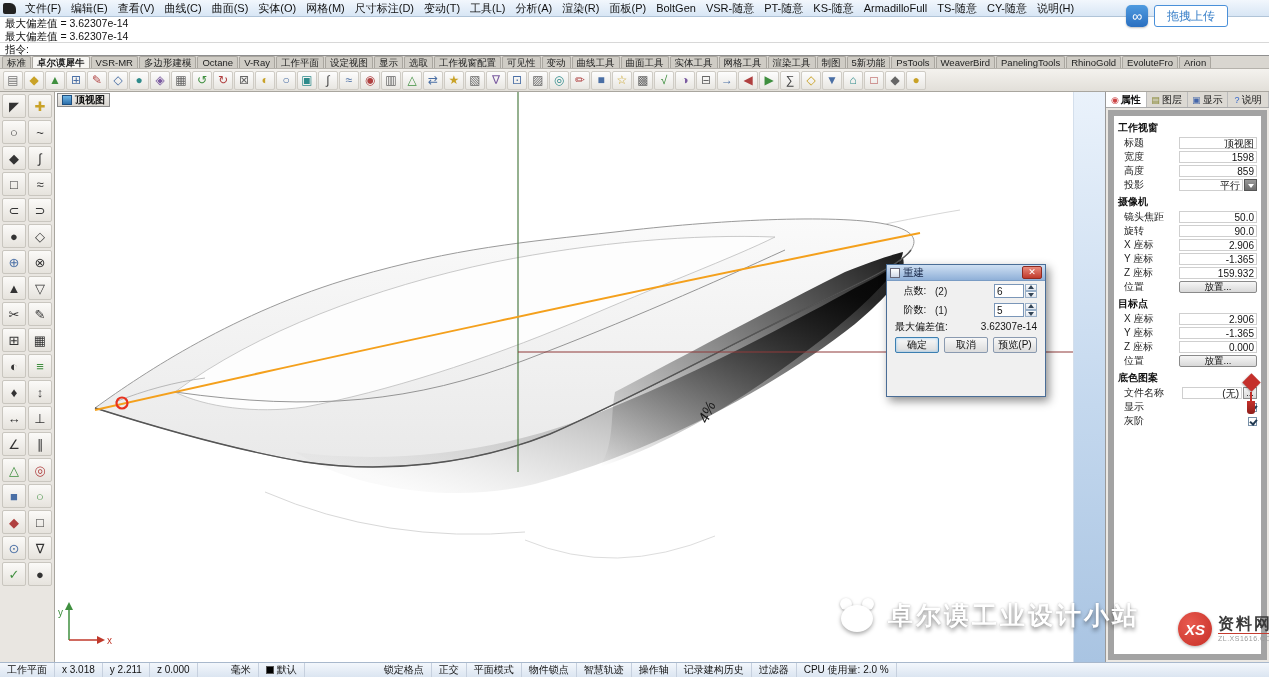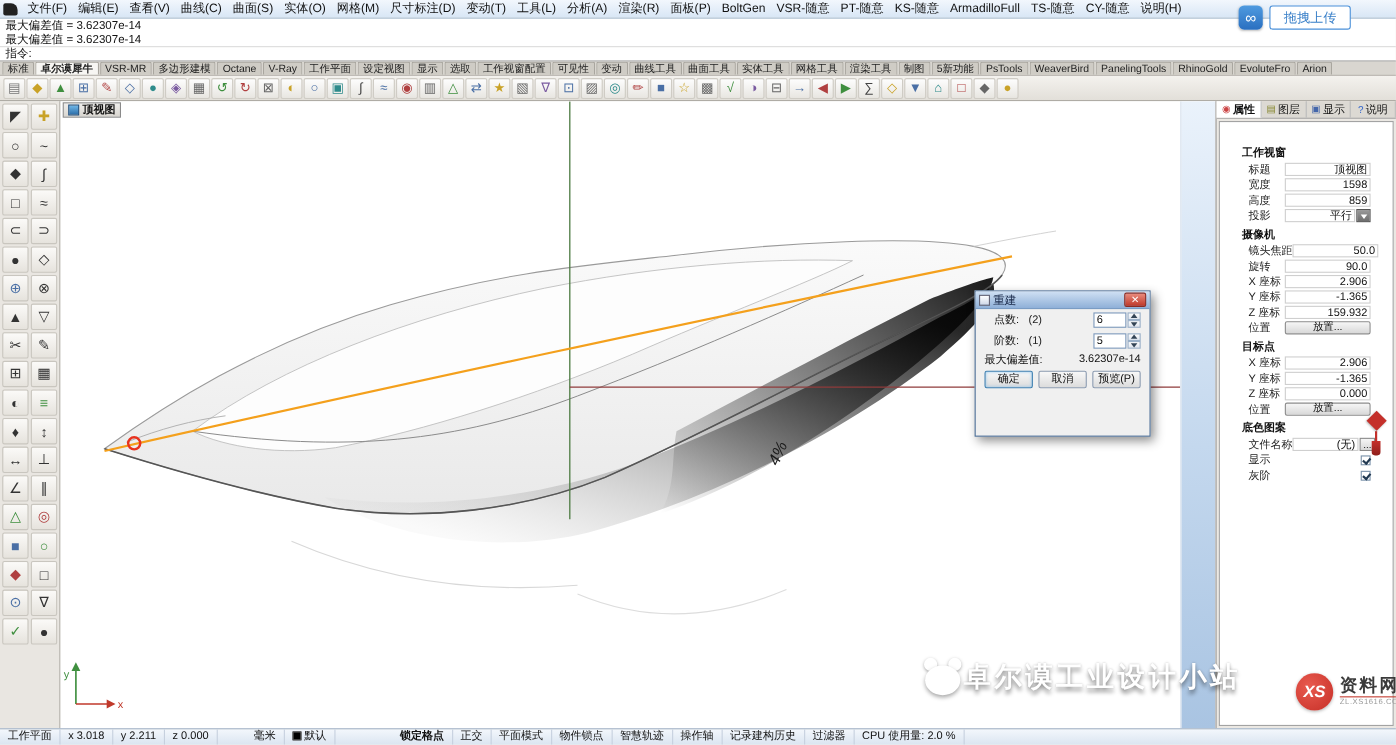--- a/index.html
+++ b/index.html
@@ -34,21 +34,21 @@
 .licon{width:24px;height:24px;display:flex;align-items:center;justify-content:center;font-size:13px;background:linear-gradient(#fbfaf8,#e6e3dd);border:1px solid #c9c6bf;border-radius:2px;}
 
 
 .viewport{position:absolute;top:92px;left:55px;width:1050px;height:570px;background:#fff;overflow:hidden;}
 .vp-canvas{position:absolute;left:0;top:0;width:1018px;height:570px;}
 .vp-strip{position:absolute;left:1018px;top:0;width:32px;height:570px;background:linear-gradient(180deg,#eaf2fb 0%,#c4d8ee 55%,#a9c4e2 100%);border-left:1px solid #d4dfec;}
 .vp-tab{position:absolute;left:2px;top:1px;height:14px;display:flex;align-items:center;gap:3px;background:linear-gradient(#efeeec,#d8d5cf);border:1px solid #8a8a8a;padding:0 4px;font-size:10px;font-weight:bold;z-index:3;}
 .vp-tab-icon{width:10px;height:10px;background:linear-gradient(#6fb7e8,#2d6faa);border:1px solid #1d4f80;flex:none;}
 
 
-.watermark{position:absolute;left:838px;top:597px;display:flex;align-items:center;gap:0;z-index:4;}
+.watermark{position:absolute;left:838px;top:597px;display:flex;align-items:center;gap:12px;z-index:4;}
 .panda{position:relative;width:38px;height:36px;flex:none;}
 .panda .head{position:absolute;left:3px;top:8px;width:32px;height:27px;background:#fff;border-radius:50%;box-shadow:0 2px 4px rgba(0,0,0,.35);}
 .panda .ear{position:absolute;width:12px;height:12px;background:#fff;border-radius:50%;top:1px;box-shadow:0 1px 3px rgba(0,0,0,.35);}
 .ear.l{left:2px}.ear.r{left:24px}
 .wm-text{font-size:25px;font-weight:bold;color:#fff;letter-spacing:3px;white-space:nowrap;text-shadow:0 0 2px rgba(0,0,0,.25),0 3px 4px rgba(0,0,0,.4);}
 
 
 .xs-logo{position:absolute;left:1178px;top:612px;display:flex;align-items:center;gap:6px;z-index:6;}
 .xs-badge{width:34px;height:34px;border-radius:50%;background:radial-gradient(circle at 35% 35%,#e85a4f,#c62f27);color:#fff;font-weight:bold;font-style:italic;font-size:15px;display:flex;align-items:center;justify-content:center;box-shadow:0 1px 3px rgba(0,0,0,.3);flex:none;}
 .xs-right{display:flex;flex-direction:column;line-height:1.15;}
@@ -84,21 +84,21 @@
 .dbtns{display:flex;gap:5px;justify-content:center;margin-top:3px;}
 .dbtn{width:44px;height:16px;background:linear-gradient(#f8f8f8,#dcdcdc);border:1px solid #8a9ab0;border-radius:2px;font-size:10px;line-height:14px;text-align:center;}
 .dbtn.default{border:1px solid #3c7fb1;box-shadow:inset 0 0 3px #8cc4ee;}
 
 
 .rpanel{position:absolute;left:1105px;top:92px;width:164px;height:570px;background:#ebe8e3;border-left:1px solid #999;}
 .ptabs{display:flex;height:16px;border-bottom:1px solid #aaa;background:#dcd9d3;}
 .ptab{flex:1;display:flex;align-items:center;justify-content:center;gap:2px;font-size:10px;border-right:1px solid #bbb;white-space:nowrap;}
 .ptab.active{background:#fff;font-weight:bold;}
 .picon{font-size:9px;}
-.pcontent{position:absolute;left:2px;top:18px;right:2px;bottom:2px;background:#fff;border:1px solid #a3a3a3;padding:18px;overflow:hidden;font-size:10px;}
+.pcontent{position:absolute;left:2px;top:18px;right:2px;bottom:2px;background:#fff;border:6px solid #a3a3a3;padding:2px;overflow:hidden;font-size:10px;}
 .phead{font-weight:bold;padding:3px 2px 1px;}
 .prow{display:flex;align-items:center;height:14px;padding:0 2px 0 8px;}
 .prow .lbl{flex:1;color:#222;white-space:nowrap;}
 .val{width:78px;height:12px;line-height:12px;background:#fff;border:1px solid #cfcfcf;text-align:right;padding:0 2px;flex:none;}
 .val.sm{width:60px;}
 .val.sm2{width:64px;}
 .dd{width:13px;height:12px;background:linear-gradient(#9a9a9a,#6e6e6e);border:1px solid #555;margin-left:1px;position:relative;flex:none;}
 .dd::after{content:"";position:absolute;left:3px;top:4px;border:3px solid transparent;border-top:4px solid #fff;}
 .pbtn{width:78px;height:12px;background:linear-gradient(#f6f6f6,#d8d8d8);border:1px solid #8a8a8a;font-size:9.5px;line-height:10px;text-align:center;border-radius:2px;flex:none;}
 .mini{width:14px;height:12px;background:linear-gradient(#f6f6f6,#d8d8d8);border:1px solid #8a8a8a;font-size:9px;line-height:10px;text-align:center;margin-left:1px;flex:none;}
@@ -482,21 +482,21 @@
     </div>
 </div>
 
 <div class="statusbar" id="statusbar">
     <span class="sb-item">工作平面</span>
     <span class="sb-item">x 3.018</span>
     <span class="sb-item">y 2.211</span>
     <span class="sb-item">z 0.000</span>
     <span class="sb-item" style="margin-left: 26px;">毫米</span>
     <span class="sb-item"><span class="layer-swatch"></span><span>默认</span></span>
-    <span class="sb-item toggle" style="margin-left: 52px; font-weight: bold;">锁定格点</span>
+    <span class="sb-item toggle" style="margin-left: 72px;">锁定格点</span>
     <span class="sb-item toggle">正交</span>
     <span class="sb-item toggle">平面模式</span>
     <span class="sb-item toggle active">物件锁点</span>
     <span class="sb-item toggle">智慧轨迹</span>
     <span class="sb-item toggle active">操作轴</span>
     <span class="sb-item toggle">记录建构历史</span>
     <span class="sb-item toggle">过滤器</span>
     <span class="sb-item">CPU 使用量: 2.0 %</span>
   </div>
 

